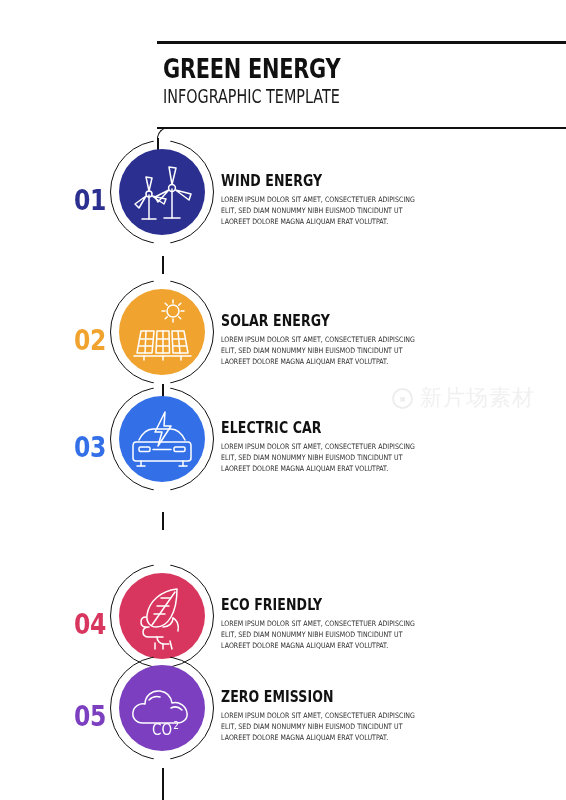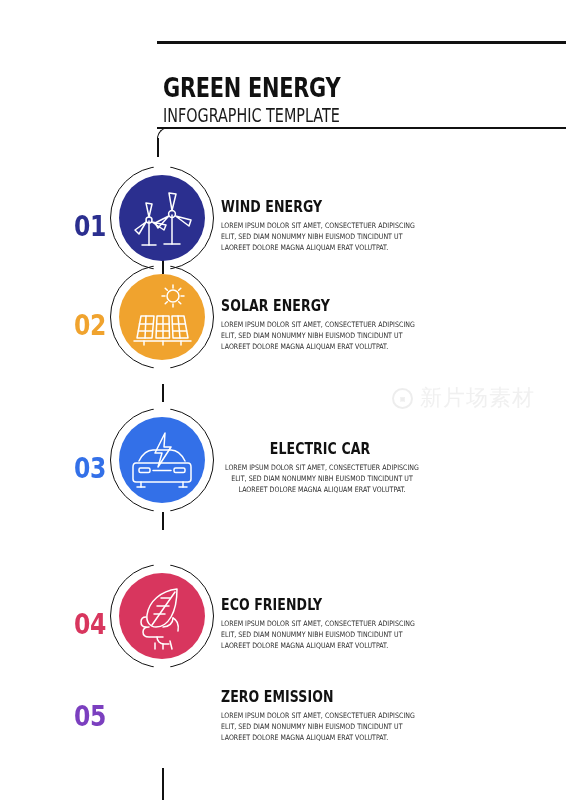--- a/index.html
+++ b/index.html
@@ -10,21 +10,21 @@
     position:relative;
     overflow:hidden;
   }
 
   
   #top-rule{
     position:absolute; left:157px; top:41px; width:409px; height:3px;
     background:#111111;
   }
   #header{
-    position:absolute; left:163px; top:55px; width:380px;margin-top:19px;
+    position:absolute; left:163px; top:55px; width:380px;
   }
   #title{
     font-family:"DejaVu Sans Condensed","Liberation Sans Narrow","Liberation Sans",sans-serif;
     font-weight:bold;
     font-size:27px;
     letter-spacing:-0.3px;
     line-height:1.05;
     color:#111111;
     transform:scaleX(.86);
     transform-origin:left center;
@@ -135,21 +135,21 @@
 <div class="spine-h"></div>
 <div class="spine-corner" style="left:157px; top:127px;"></div>
 <div class="spine-v" style="left:157px; top:138px; height:19px;"></div>
 
 <div class="spine-v" style="left:162px; top:256px; height:18px;"></div>
 <div class="spine-v" style="left:162px; top:384px; height:18px;"></div>
 <div class="spine-v" style="left:162px; top:512px; height:18px;"></div>
 <div class="spine-v" style="left:162px; top:640px; height:18px;"></div>
 <div class="spine-v" style="left:162px; top:768px; height:34px;"></div>
 
-<div class="row" style="top:166px;">
+<div class="row" style="top:140px;">
   <div class="num" style="color:#2B2F8F;">01</div>
   <div class="badge">
     <div class="ring"></div>
     <div class="disc" style="background:#2B2F8F;"></div>
     <div class="icon">
       <svg viewBox="0 0 86 86" fill="none" stroke="#ffffff" stroke-width="1.5" stroke-linecap="round" stroke-linejoin="round">
 
         <line x1="30" y1="46" x2="30" y2="70"></line>
         <line x1="23" y1="70" x2="37" y2="70"></line>
         <circle cx="30" cy="45" r="3"></circle>
@@ -165,21 +165,21 @@
         <path d="M49.8 41 L36 48 L39 53 Z"></path>
       </svg>
     </div>
   </div>
   <div class="txt">
     <h3>WIND ENERGY</h3>
     <p>LOREM IPSUM DOLOR SIT AMET, CONSECTETUER ADIPISCING ELIT, SED DIAM NONUMMY NIBH EUISMOD TINCIDUNT UT LAOREET DOLORE MAGNA ALIQUAM ERAT VOLUTPAT.</p>
   </div>
 </div>
 
-<div class="row" style="top:265px;">
+<div class="row" style="top:280px;">
   <div class="num" style="color:#F0A32E;">02</div>
   <div class="badge">
     <div class="ring"></div>
     <div class="disc" style="background:#F0A32E;"></div>
     <div class="icon">
       <svg viewBox="0 0 86 86" fill="none" stroke="#ffffff" stroke-width="1.5" stroke-linecap="round" stroke-linejoin="round">
 
         <circle cx="54" cy="22" r="6"></circle>
         <g>
           <line x1="54" y1="11" x2="54" y2="14"></line>
@@ -216,21 +216,21 @@
         <line x1="62" y1="67" x2="62" y2="71"></line>
       </svg>
     </div>
   </div>
   <div class="txt">
     <h3>SOLAR ENERGY</h3>
     <p>LOREM IPSUM DOLOR SIT AMET, CONSECTETUER ADIPISCING ELIT, SED DIAM NONUMMY NIBH EUISMOD TINCIDUNT UT LAOREET DOLORE MAGNA ALIQUAM ERAT VOLUTPAT.</p>
   </div>
 </div>
 
-<div class="row" style="top:408px;text-align:center;">
+<div class="row" style="top:387px;">
   <div class="num" style="color:#3370E8;">03</div>
   <div class="badge">
     <div class="ring"></div>
     <div class="disc" style="background:#3370E8;"></div>
     <div class="icon">
       <svg viewBox="0 0 86 86" fill="none" stroke="#ffffff" stroke-width="1.5" stroke-linecap="round" stroke-linejoin="round">
 
         <path d="M46 16 L36 36 L43 36 L39 50 L52 30 L45 30 Z"></path>
 
         <path d="M20 44 C24 36 28 33 34 33 L52 33 C58 33 62 36 66 44"></path>
@@ -280,20 +280,33 @@
     </div>
   </div>
   <div class="txt">
     <h3>ECO FRIENDLY</h3>
     <p>LOREM IPSUM DOLOR SIT AMET, CONSECTETUER ADIPISCING ELIT, SED DIAM NONUMMY NIBH EUISMOD TINCIDUNT UT LAOREET DOLORE MAGNA ALIQUAM ERAT VOLUTPAT.</p>
   </div>
 </div>
 
 <div class="row" style="top:656px;">
   <div class="num" style="color:#7B3FBF;">05</div>
+  <div class="badge">
+    <div class="ring"></div>
+    <div class="disc" style="background:#7B3FBF;"></div>
+    <div class="icon">
+      <svg viewBox="0 0 86 86" fill="none" stroke="#ffffff" stroke-width="1.5" stroke-linecap="round" stroke-linejoin="round">
+        <path d="M24 58 C17 58 13 53 14 47 C15 41 21 38 26 39 C26 31 33 25 41 26 C48 27 52 32 53 38 C60 36 67 41 68 48 C69 54 64 58 58 58 Z"></path>
+        <path d="M30 35 C33 32 37 31 41 32"></path>
+        <path d="M52 43 C56 41 60 42 63 45"></path>
+        <text x="43" y="70" text-anchor="middle" font-family="DejaVu Sans Condensed, Liberation Sans Narrow, sans-serif" font-size="15" fill="#ffffff" stroke="none">CO</text>
+        <text x="57" y="64" text-anchor="middle" font-family="DejaVu Sans Condensed, Liberation Sans Narrow, sans-serif" font-size="10" fill="#ffffff" stroke="none">2</text>
+      </svg>
+    </div>
+  </div>
   <div class="txt">
     <h3>ZERO EMISSION</h3>
     <p>LOREM IPSUM DOLOR SIT AMET, CONSECTETUER ADIPISCING ELIT, SED DIAM NONUMMY NIBH EUISMOD TINCIDUNT UT LAOREET DOLORE MAGNA ALIQUAM ERAT VOLUTPAT.</p>
   </div>
 </div>
 
 <div id="watermark">
   <div class="wm-mark">▣</div>
   <div class="wm-text">新片场素材</div>
 </div>

